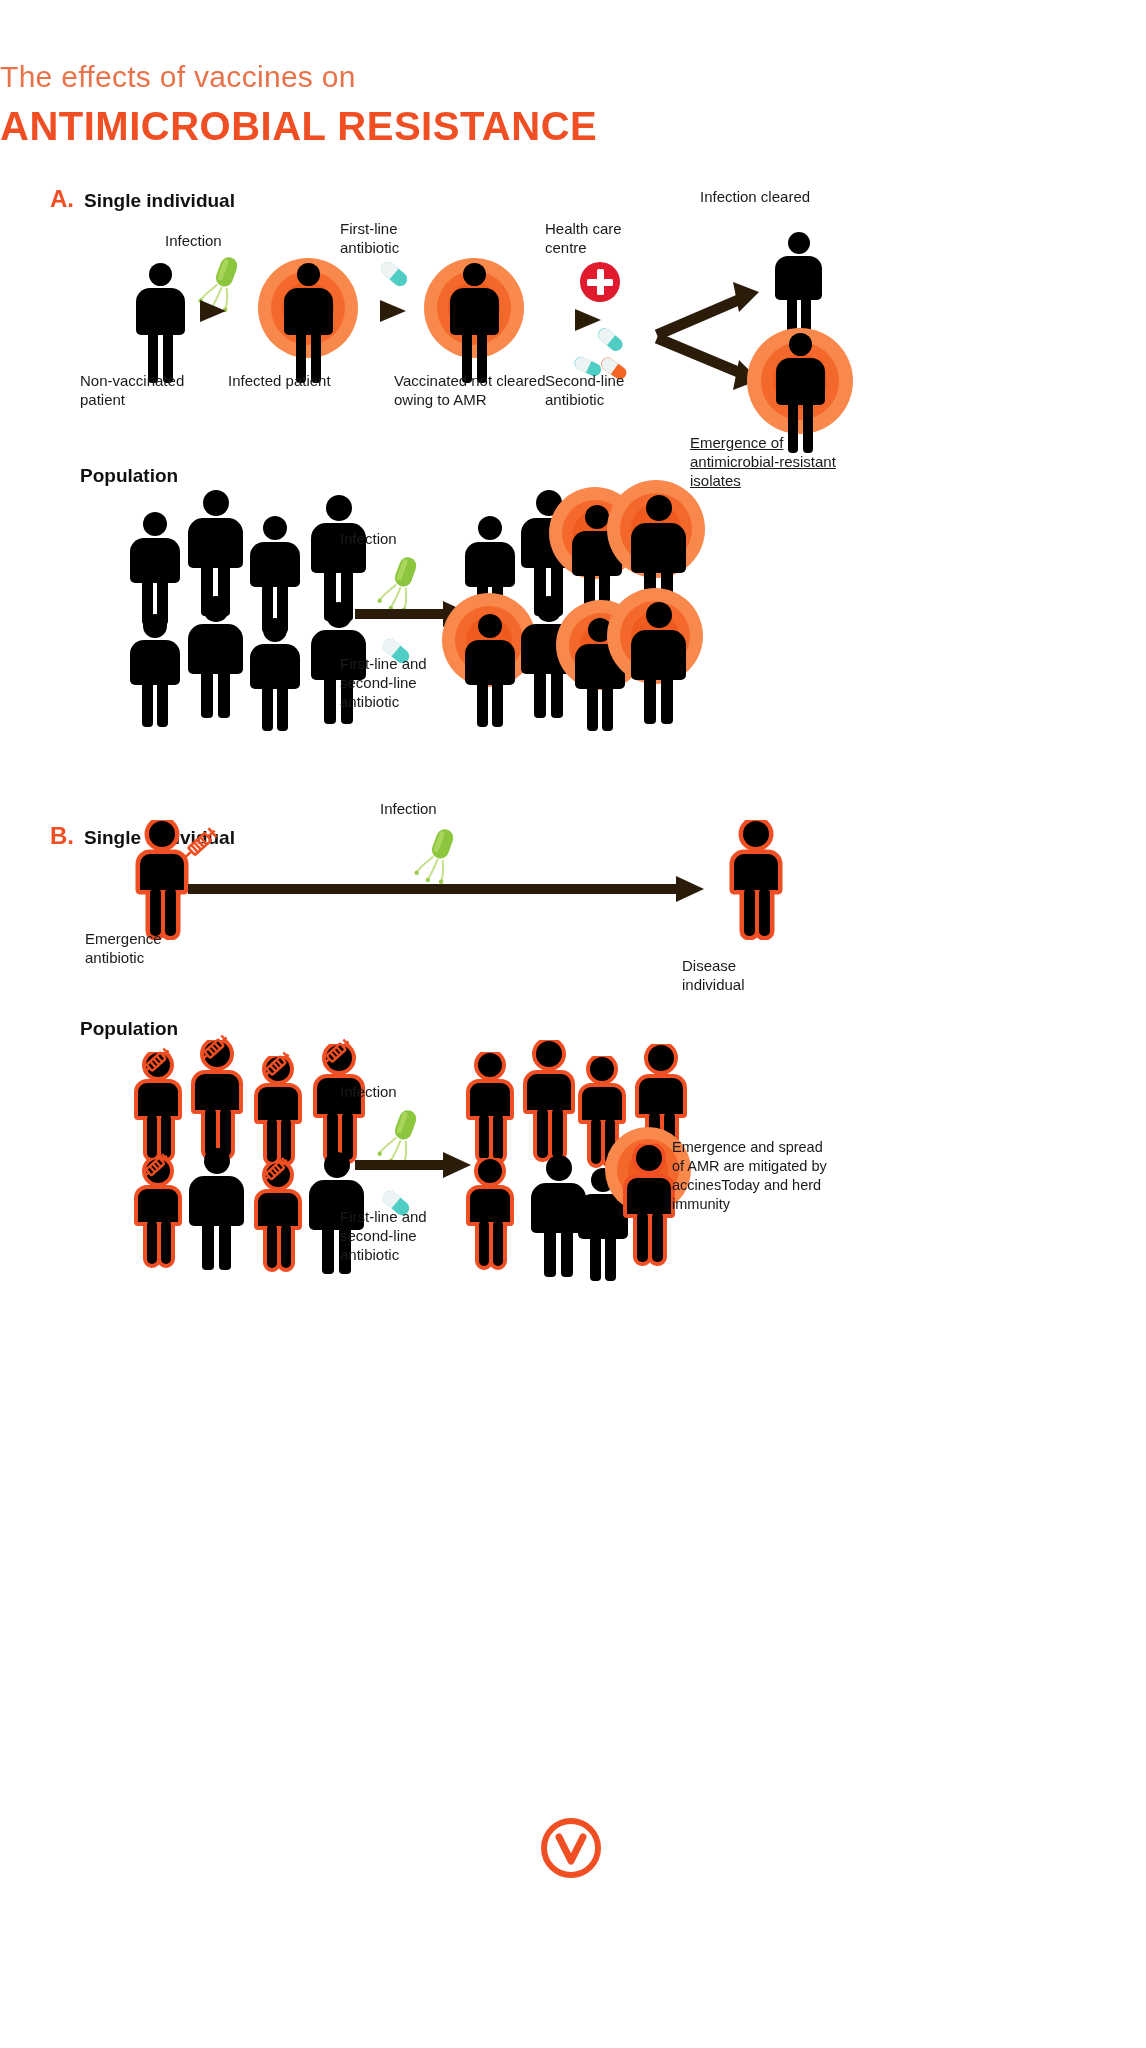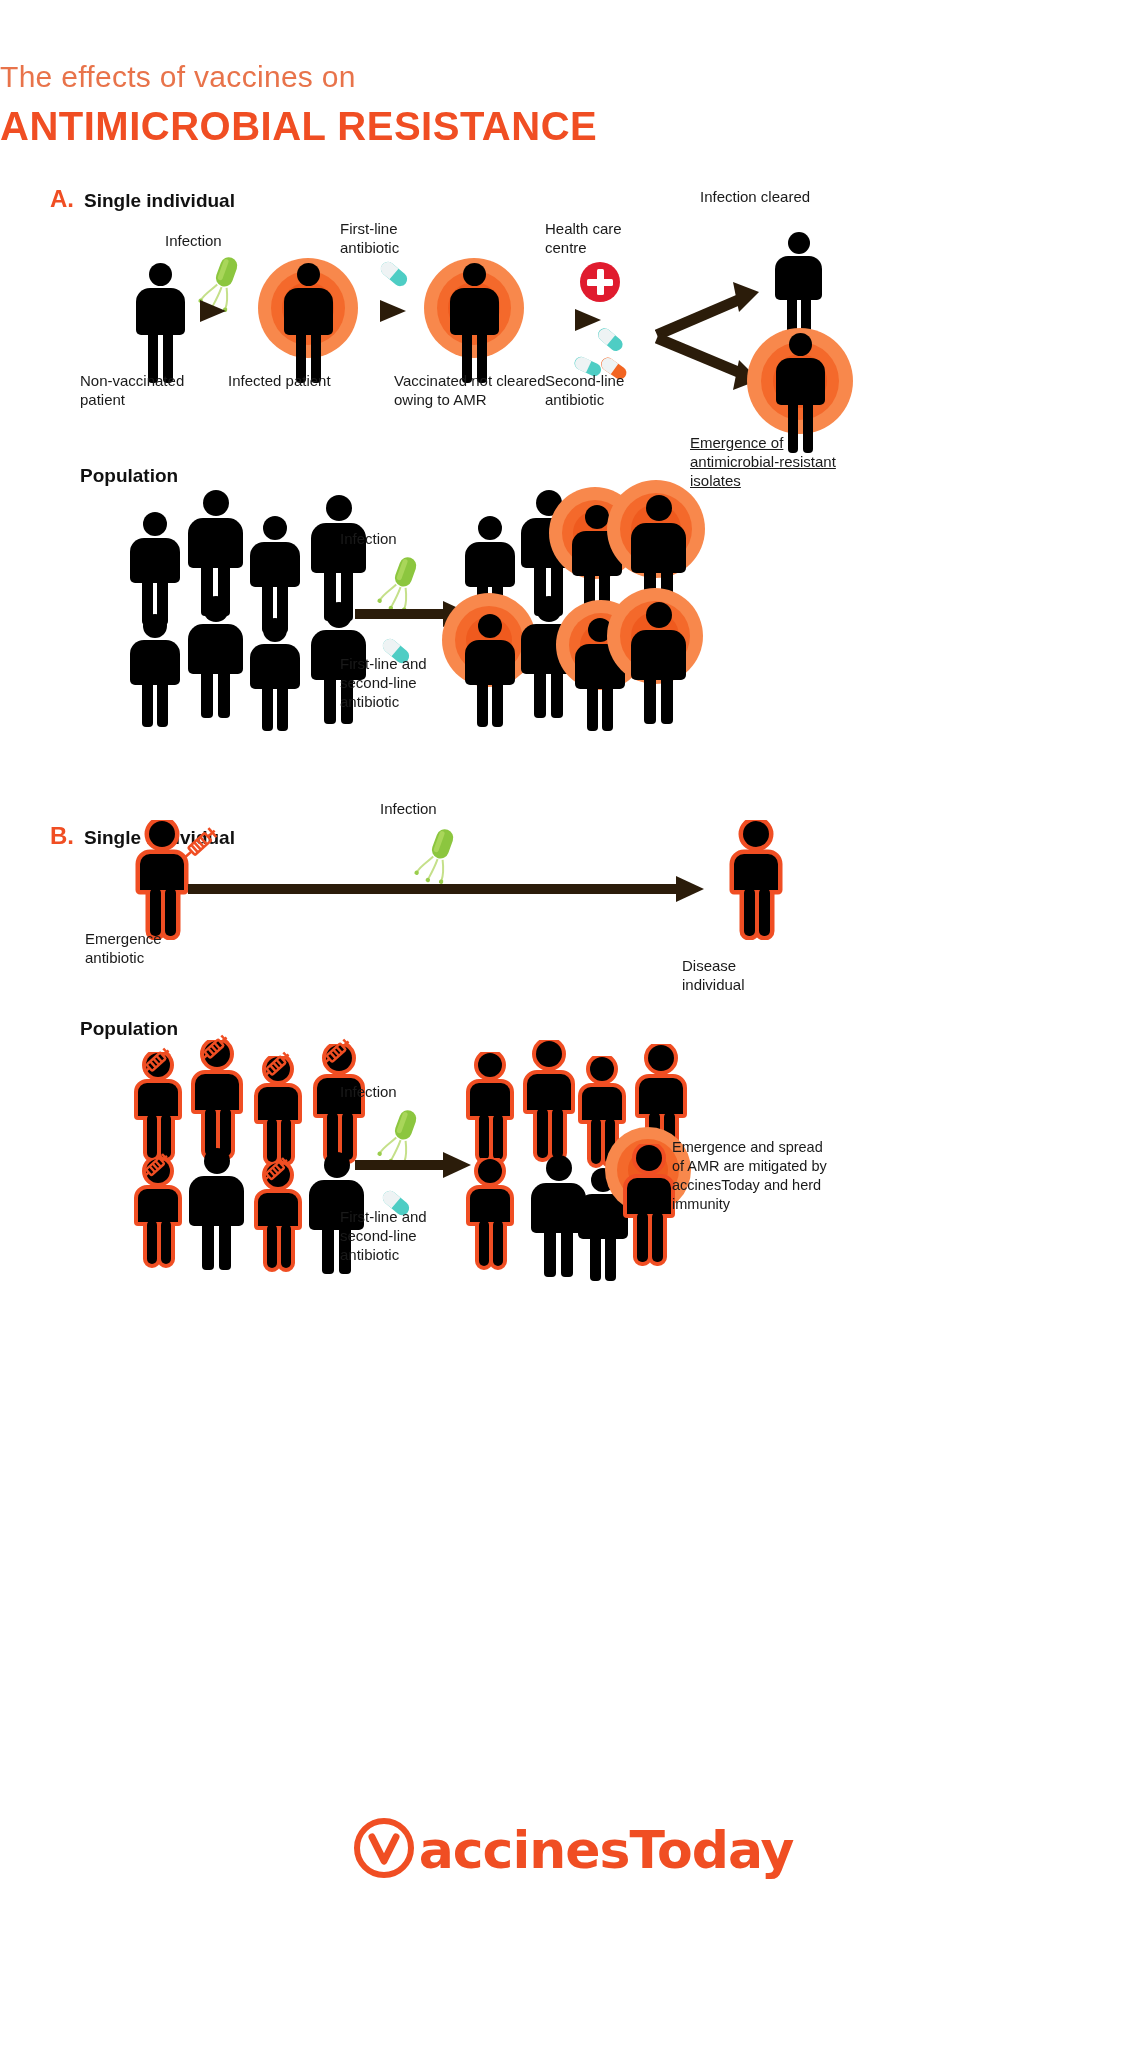--- a/index.html
+++ b/index.html
@@ -697,14 +697,14 @@
   <div>accinesToday and herd</div>
   <div>immunity</div>
 </div>
 
 <div class="abs" id="logo">
   <span id="logo-mark">
     <svg width="62" height="62" viewBox="0 0 62 62">
       <circle cx="31" cy="31" r="27" fill="none" stroke="#f04e23" stroke-width="6"></circle>
       <path d="M19 20 L31 44 L43 20" fill="none" stroke="#f04e23" stroke-width="7" stroke-linecap="round" stroke-linejoin="round"></path>
     </svg>
-  </span><span id="logo-text">accinesToday</span>
+  </span>
 </div>
 
 </body></html>

